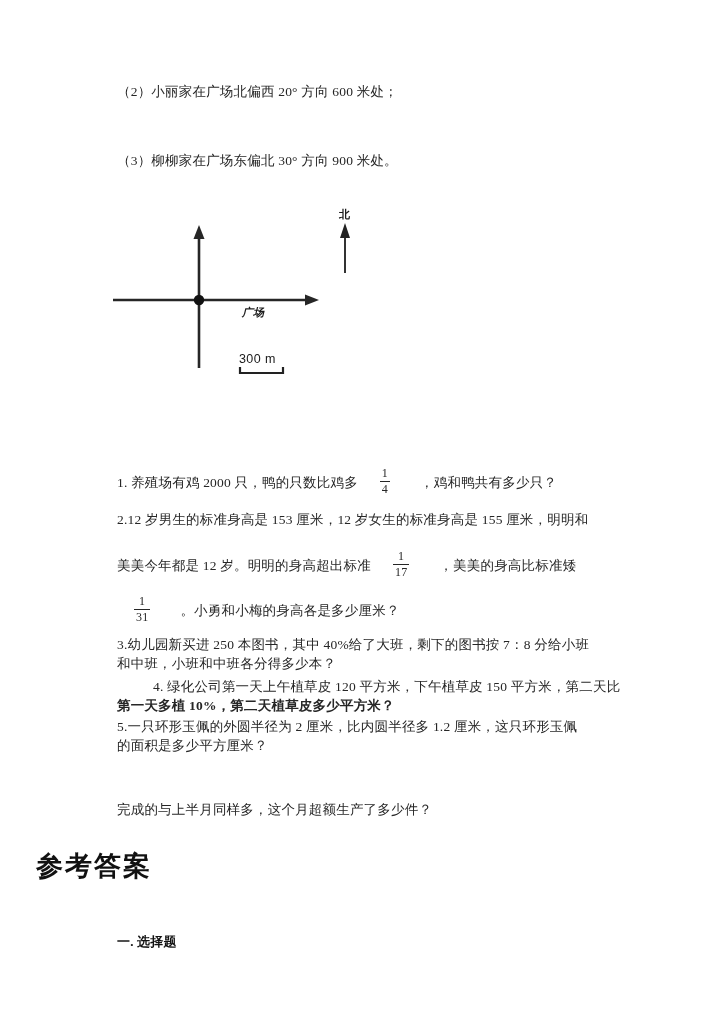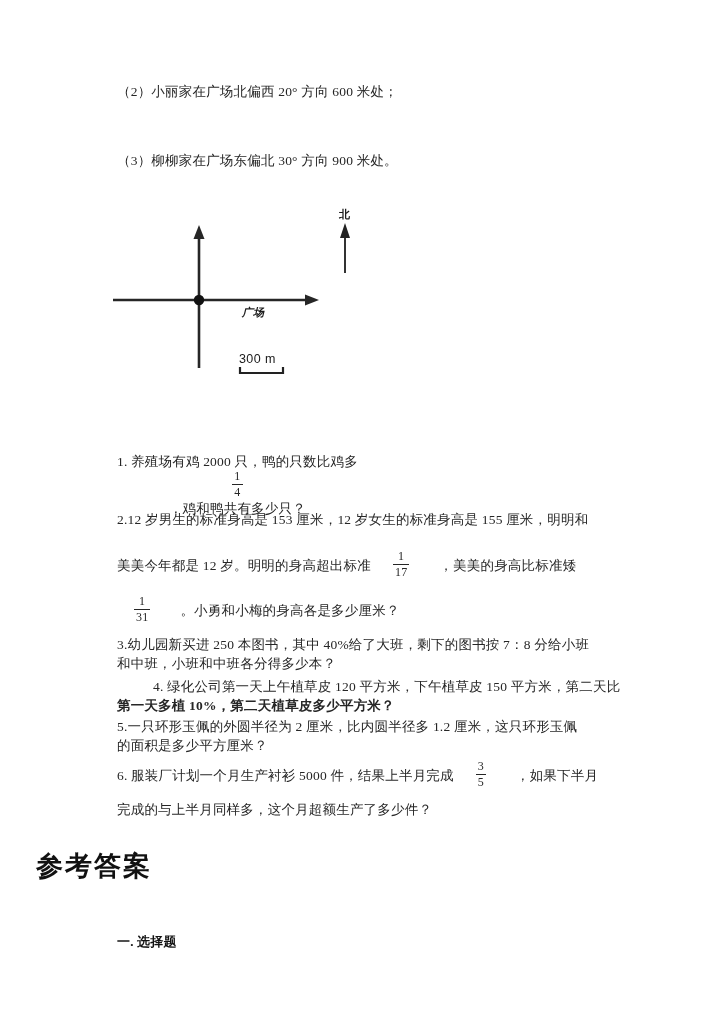--- a/index.html
+++ b/index.html
@@ -142,21 +142,21 @@
     </svg>
 
     <div class="dlabel" style="left:110px; top:110px;margin-left:32px;">广场</div>
 
     <div class="dlabel dlabel-north" style="left:239px; top:12px;">北</div>
 
     <div class="scale-text" style="left:139px; top:157px;">300 m</div>
   </div>
 
 
-  <div class="qrow" style="left:117px; top:452px;flex-direction:column;">
+  <div class="qrow" style="left:117px; top:468px;">
     <span>1. 养殖场有鸡 2000 只，鸭的只数比鸡多</span>
     <span class="gap-sm"></span>
     <span class="frac">
       <span class="num">1</span>
       <span class="den">4</span>
     </span>
     <span class="gap-md"></span>
     <span>，鸡和鸭共有多少只？</span>
   </div>
 
@@ -184,30 +184,20 @@
 
   <div class="tline" style="left:117px; top:636px;">3.幼儿园新买进 250 本图书，其中 40%给了大班，剩下的图书按 7：8 分给小班</div>
   <div class="tline" style="left:117px; top:655px;">和中班，小班和中班各分得多少本？</div>
 
   <div class="tline" style="left:117px; top:678px;margin-left:36px;">4. 绿化公司第一天上午植草皮 120 平方米，下午植草皮 150 平方米，第二天比</div>
   <div class="tline" style="left:117px; top:697px;font-weight:bold;">第一天多植 10%，第二天植草皮多少平方米？</div>
 
   <div class="tline" style="left:117px; top:718px;">5.一只环形玉佩的外圆半径为 2 厘米，比内圆半径多 1.2 厘米，这只环形玉佩</div>
   <div class="tline" style="left:117px; top:737px;">的面积是多少平方厘米？</div>
 
-  <div class="qrow" style="left:117px; top:761px;">
-    <span>6. 服装厂计划一个月生产衬衫 5000 件，结果上半月完成</span>
-    <span class="gap-sm"></span>
-    <span class="frac">
-      <span class="num">3</span>
-      <span class="den">5</span>
-    </span>
-    <span class="gap-md"></span>
-    <span>，如果下半月</span>
-  </div>
 
   <div class="tline" style="left:117px; top:801px;">完成的与上半月同样多，这个月超额生产了多少件？</div>
 
   <div class="answers-title" style="top:848px;">参考答案</div>
 
   <div class="tline bold" style="left:117px; top:933px; font-size:13px;">一. 选择题</div>
 
 </div>
 
 </body></html>

